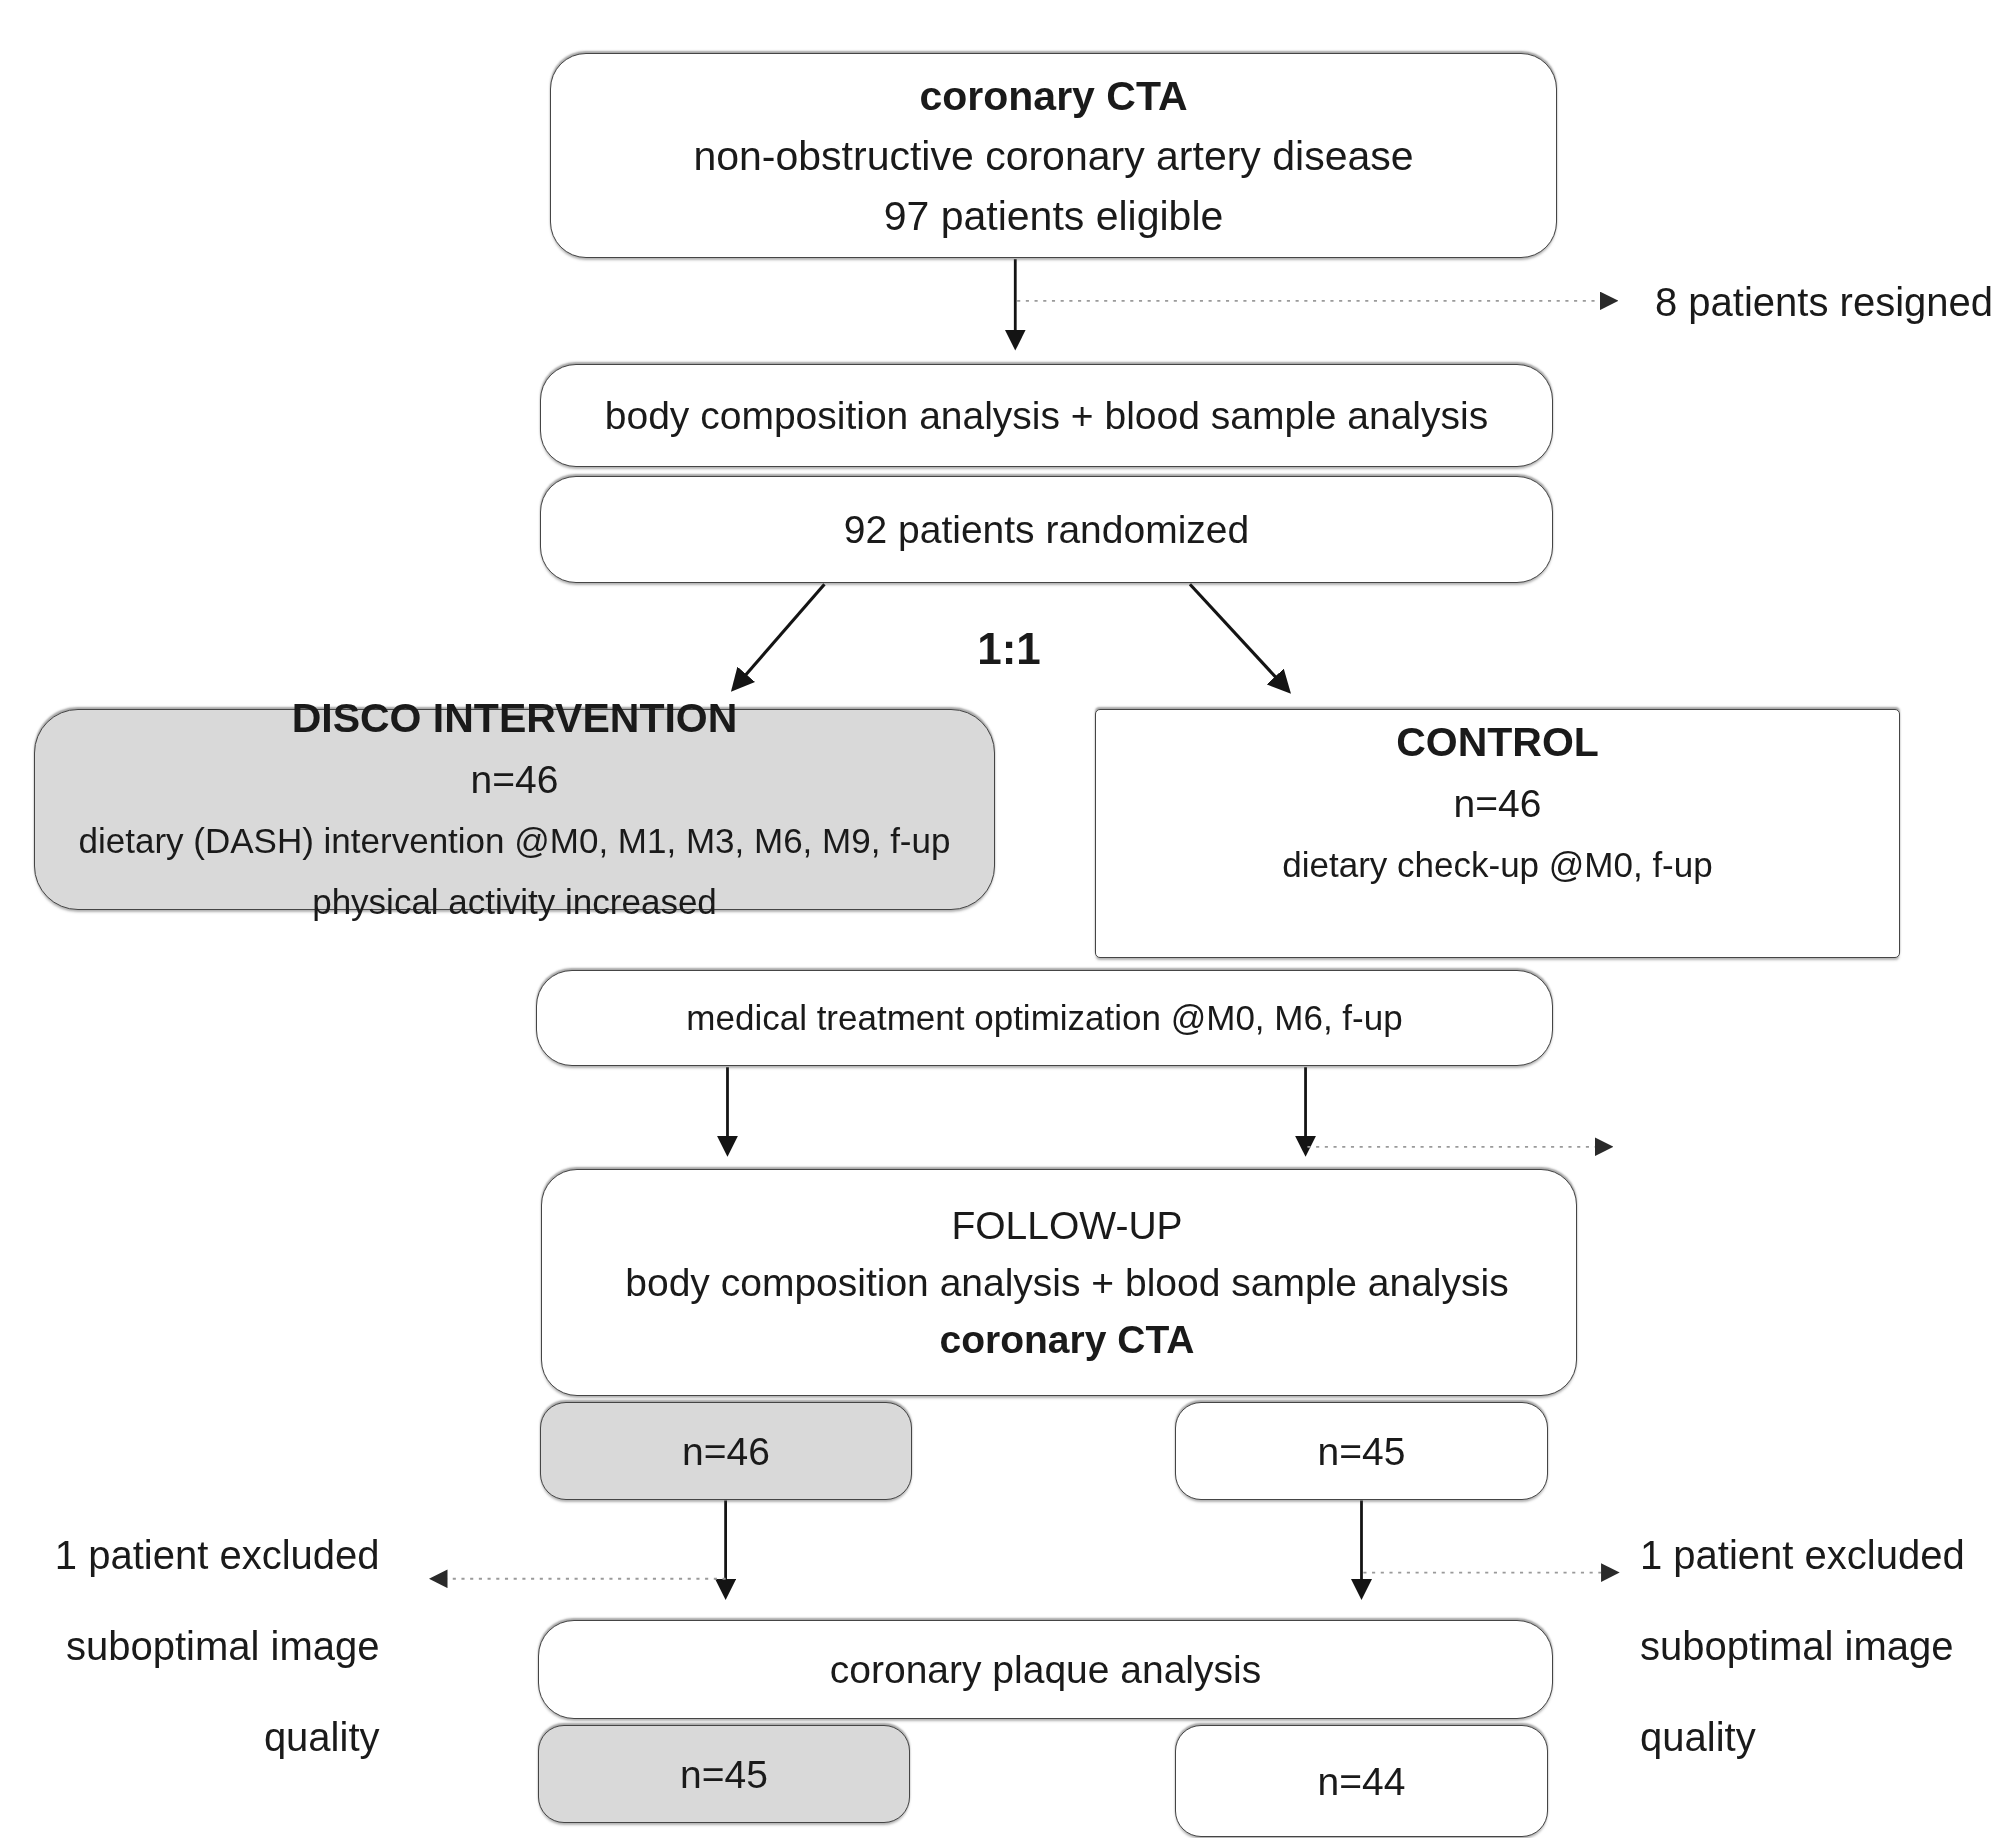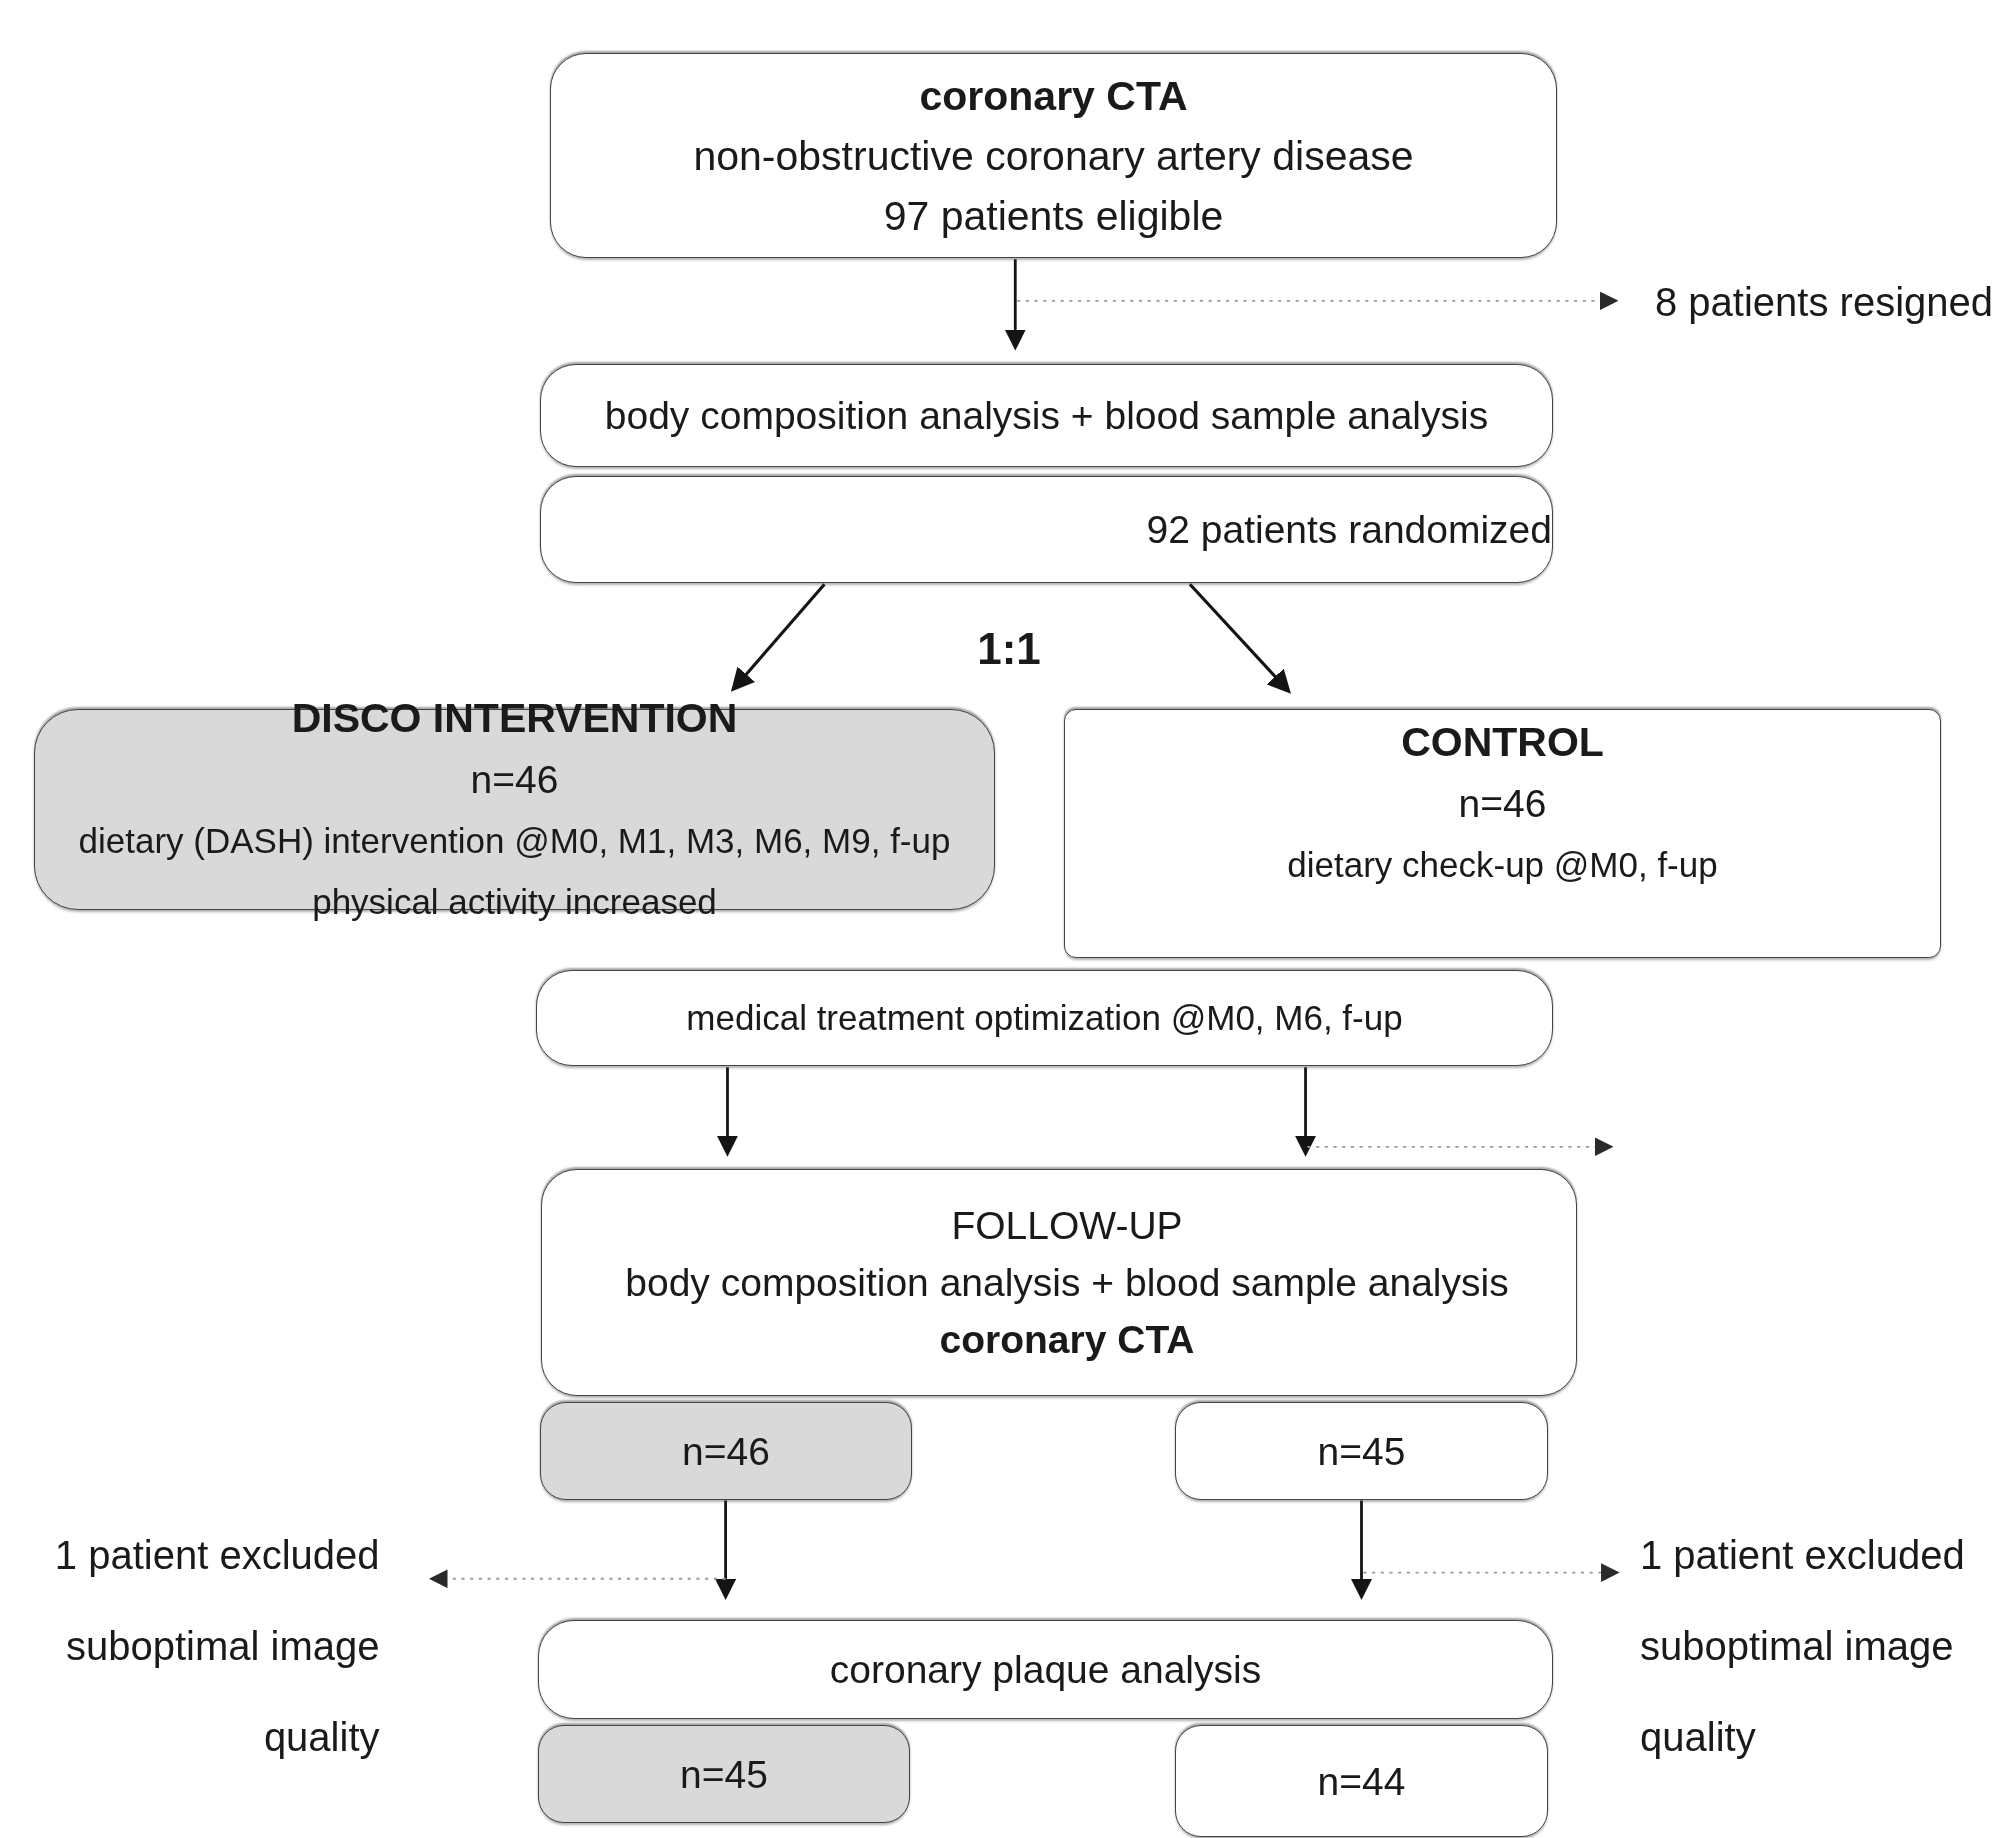--- a/index.html
+++ b/index.html
@@ -60,23 +60,23 @@
   .ln.small { font-size: 35px; line-height: 52px; }
   .annot {
     position: absolute;
     font-size: 40px;
     line-height: 91px;
   }
   .annot .ln { font-size: 40px; line-height: 91px; }
   
   .b-cta        { left: 550px;  top: 53px;   width: 1007px; height: 205px; }
   .b-bodycomp   { left: 540px;  top: 364px;  width: 1013px; height: 103px; }
-  .b-random     { left: 540px;  top: 476px;  width: 1013px; height: 107px; align-items: flex-end; }
+  .b-random     { left: 540px;  top: 476px;  width: 1013px; height: 107px; }
   .b-disco      { left: 34px;   top: 709px; width: 961px; height: 201px; border-radius: 44px; }
-  .b-control    { left: 1064px; top: 709px; width: 877px; height: 249px; border-radius: 12px; }
+  .b-control    { left: 1095px; top: 709px; width: 805px; height: 249px; border-radius: 5px; }
   .b-medical    { left: 536px;  top: 970px; width: 1017px; height: 96px; }
   .b-followup   { left: 541px;  top: 1169px; width: 1036px; height: 227px; padding-left: 16px; }
   .b-n46fu      { left: 540px;  top: 1402px; width: 372px;  height: 98px; }
   .b-n45fu      { left: 1175px; top: 1402px; width: 373px;  height: 98px; }
   .b-plaque     { left: 538px;  top: 1620px; width: 1015px; height: 99px; }
   .b-n45final   { left: 538px;  top: 1725px; width: 372px;  height: 98px; }
   .b-n44final   { left: 1175px; top: 1725px; width: 373px;  height: 112px; }
   .b-disco .ln, .b-control .ln { line-height: 61px; }
   
   .a-resigned   { left: 1655px; top: 274px;  width: 360px;  line-height: 56px; }

